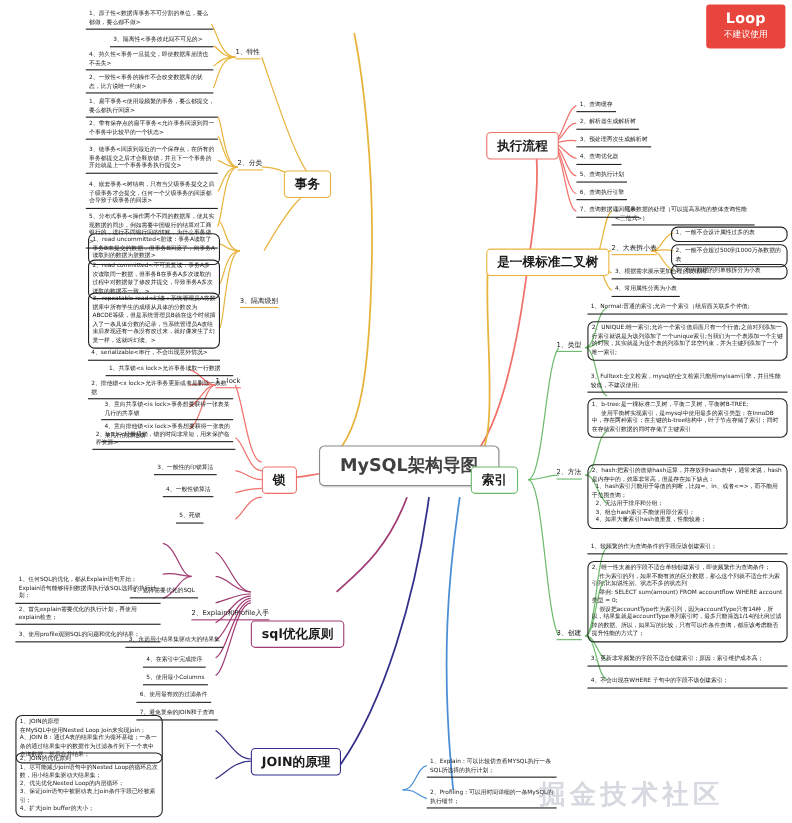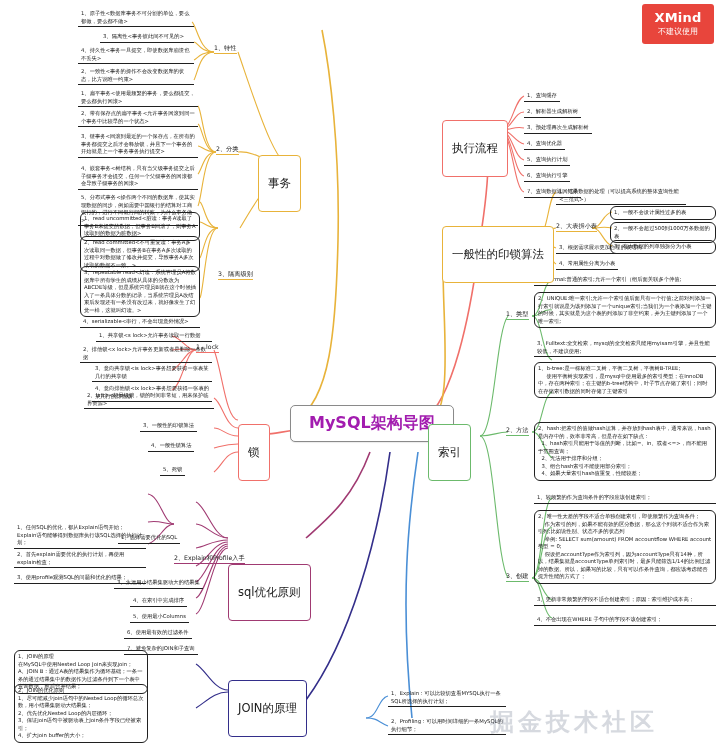--- a/index.html
+++ b/index.html
@@ -27,26 +27,26 @@
     display:flex;align-items:center;justify-content:center;
     font-size:24px;font-weight:bold;color:rgba(120,130,150,.30);
     letter-spacing:4px;z-index:35;pointer-events:none;white-space:nowrap;
   }
 
   
   .node{position:absolute;box-sizing:border-box;z-index:20;}
 
   .root{
     border:1px solid #8a8a8a;border-radius:5px;background:#fff;
-    padding:7px 18px;font-size:16px;font-weight:bold;color:#a21caf;
+    padding:7px 18px;font-size:16px;font-weight:bold;color:#404040;
     white-space:nowrap;box-shadow:0 1px 1px rgba(0,0,0,.08);
   }
   .l1{
     border:1px solid;border-radius:4px;background:#fff;
-    padding:20px 9px;font-size:11.5px;font-weight:normal;color:#1b1b1b;
+    padding:4px 9px;font-size:11.5px;font-weight:bold;color:#1b1b1b;
     white-space:nowrap;
   }
   .l2{
     font-size:6.2px;color:#202020;white-space:nowrap;
     padding-bottom:1px;border-bottom:1px solid;line-height:1.35;
   }
   .l3{
     font-size:5.3px;color:#202020;line-height:1.42;
     padding:2px 3px;box-sizing:border-box;
   }
@@ -270,21 +270,21 @@
   4、如果大量索引hash值重复，性能较差；</div>
 
   <div class="node l3 underlined c-green wrapt" style="left:534px;top:492px;width:182px;">1、较频繁的作为查询条件的字段应该创建索引；</div>
   <div class="node l3 boxed c-green wrapt" style="left:534px;top:510px;width:182px;white-space:pre-wrap;">2、唯一性太差的字段不适合单独创建索引，即使频繁作为查询条件；
     作为索引的列，如果不能有效的区分数据，那么这个列就不适合作为索引列;比如说性别、状态不多的状态列
     举例: SELECT sum(amount) FROM accountflow WHERE account类型 = 0;
     假设把accountType作为索引列，因为accountType只有14种，所以，结果集就是accountType单列索引时，最多只能筛选1/14的比例过滤掉的数据。所以，如果写的比较，只有可以作条件查询，都应该考虑能否提升性能的方式了；</div>
   <div class="node l3 underlined c-green wrapt" style="left:534px;top:594px;width:182px;">3、更新非常频繁的字段不适合创建索引；原因：索引维护成本高；</div>
   <div class="node l3 underlined c-green wrapt" style="left:534px;top:614px;width:182px;">4、不会出现在WHERE 子句中的字段不该创建索引；</div>
 
-  <div class="node l1 c-yellow" style="left:442px;top:226px;">一般性的印锁算法</div>
+  <div class="node l1 c-yellow" style="left:442px;top:226px;">是一棵标准二叉树</div>
 
   <div class="node l3 underlined c-yellow wrapt" style="left:556px;top:186px;width:130px;">1、冗余数据的处理（可以提高系统的整体查询性能&lt;三范式&gt;）</div>
   <div class="node l2 c-yellow" style="left:556px;top:222px;">2、大表拆小表</div>
   <div class="node l3 underlined c-yellow" style="left:556px;top:242px;">3、根据需求展示更加合理的表结构</div>
   <div class="node l3 underlined c-yellow" style="left:556px;top:258px;">4、常用属性分离为小表</div>
 
   <div class="node l3 boxed c-yellow" style="left:610px;top:206px;width:106px;">1、一般不会设计属性过多的表</div>
   <div class="node l3 boxed c-yellow" style="left:610px;top:222px;width:106px;">2、一般不会超过500到1000万条数据的表</div>
   <div class="node l3 boxed c-yellow" style="left:610px;top:240px;width:106px;">3、有大数据的列单独拆分为小表</div>
 
@@ -294,17 +294,17 @@
   <div class="node l3 underlined c-red" style="left:524px;top:106px;">2、解析器生成解析树</div>
   <div class="node l3 underlined c-red" style="left:524px;top:122px;">3、预处理再次生成解析树</div>
   <div class="node l3 underlined c-red" style="left:524px;top:138px;">4、查询优化器</div>
   <div class="node l3 underlined c-red" style="left:524px;top:154px;">5、查询执行计划</div>
   <div class="node l3 underlined c-red" style="left:524px;top:170px;">6、查询执行引擎</div>
   <div class="node l3 underlined c-red" style="left:524px;top:186px;">7、查询数据返回结果</div>
 
   <div class="community-wm">掘金技术社区</div>
 
   <div class="xmind-badge">
-    <div class="xm-title">XMind</div>
+    <div class="xm-title">Loop</div>
     <div class="xm-sub">不建议使用</div>
   </div>
 
 </div>
 
 </body></html>

